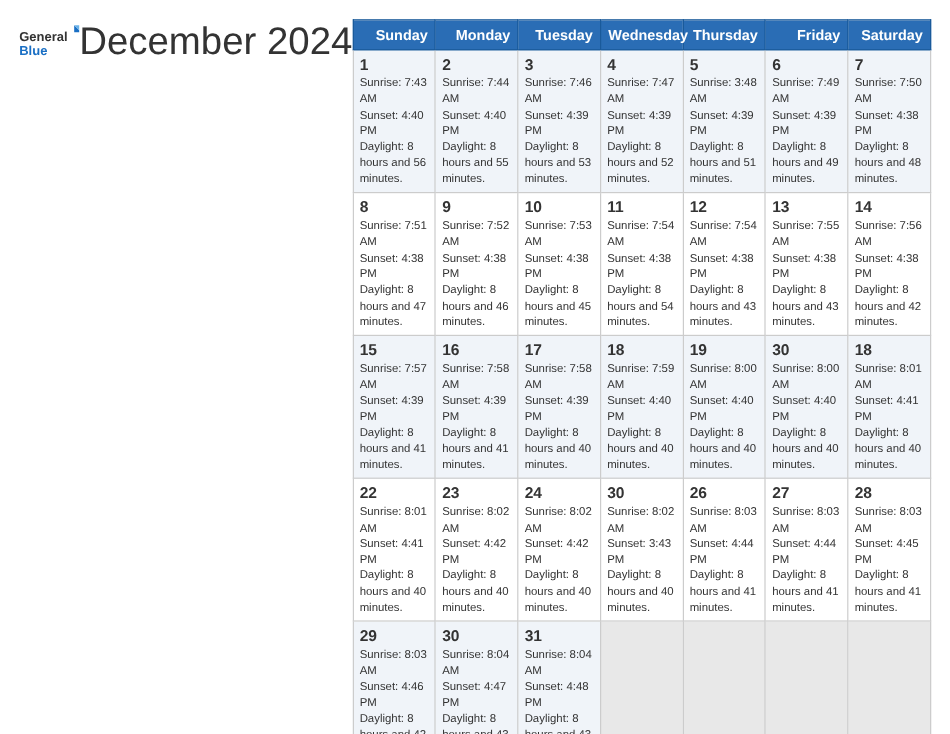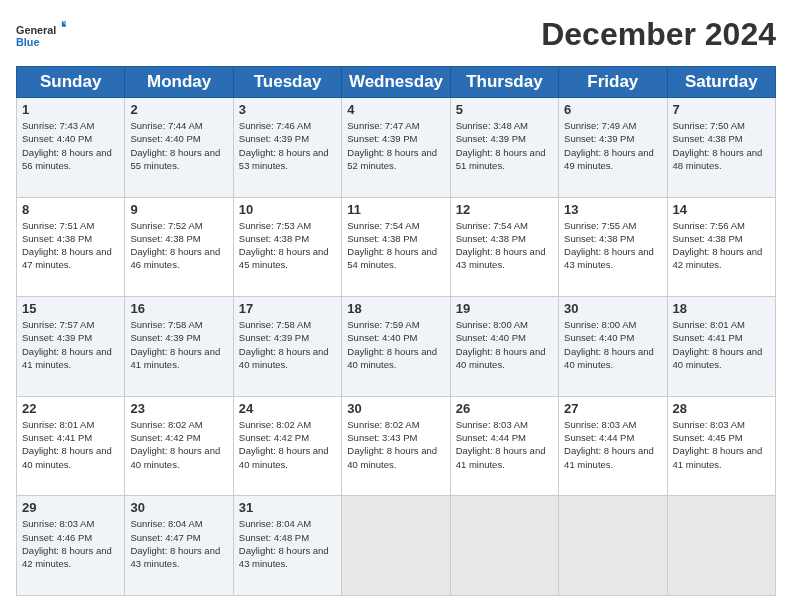--- a/index.html
+++ b/index.html
@@ -8,57 +8,57 @@
       background: #fff;
       width: 792px;
       height: 612px;
       overflow: hidden;
     }
     .page {
       width: 792px;
       height: 612px;
       padding: 16px;
       display: flex;
-      flex-direction: column;
+      flex-direction: row;
     }
     .header {
       display: flex;
       justify-content: space-between;
       align-items: flex-start;
       margin-bottom: 10px;
     }
     .logo {
       display: flex;
       align-items: center;
       gap: 4px;
     }
     .title-area {
       text-align: right;
     }
     .month-title {
       font-size: 32px;
-      font-weight: bold;
+      font-weight: normal;
       color: #333;
     }
     .location-title {
       font-size: 15px;
       color: #555;
     }
     .calendar-table {
       width: 100%;
       border-collapse: collapse;
       flex: 1;
       table-layout: fixed;
     }
     .calendar-table thead tr th {
       background-color: #2a6db5;
       color: #fff;
-      text-align: center;
+      text-align: right;
       padding: 5px 6px;
-      font-size: 17px;
+      font-size: 12px;
       font-weight: bold;
       border: 1px solid #1a5a9a;
     }
     .calendar-table tbody tr td {
       border: 1px solid #ccc;
       vertical-align: top;
       padding: 4px 5px;
       font-size: 10px;
       color: #333;
       background: #fff;

